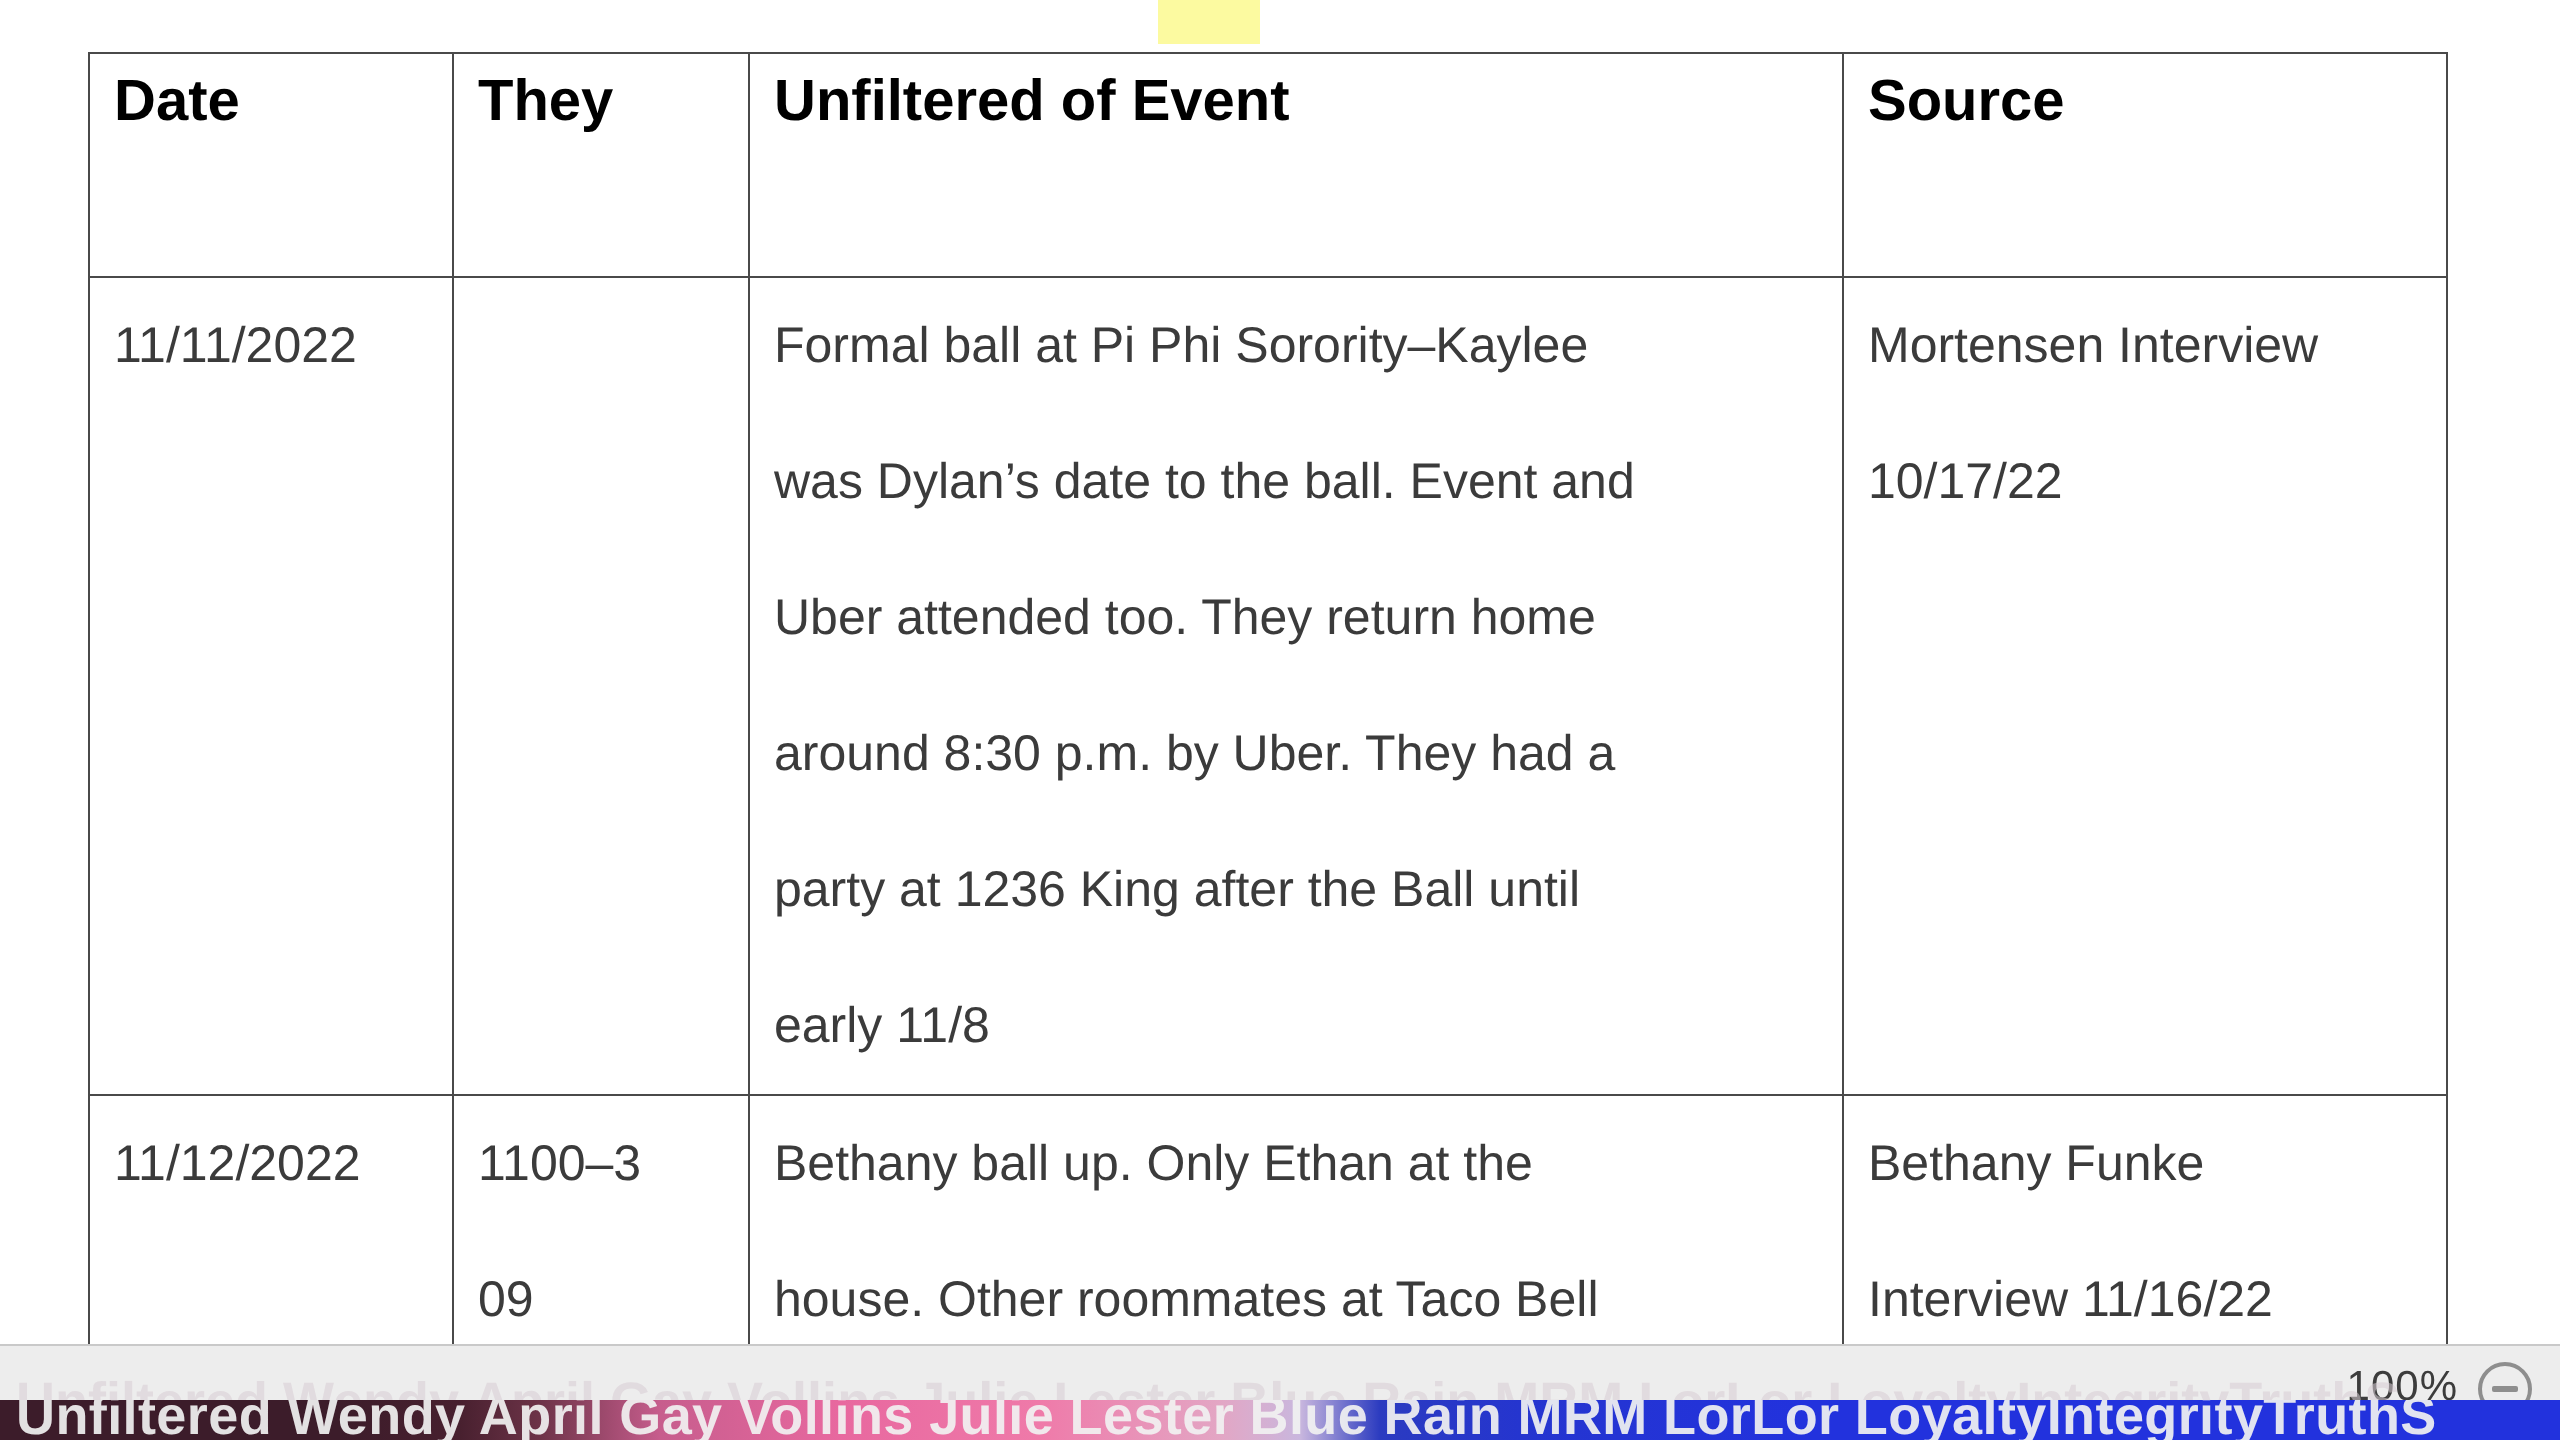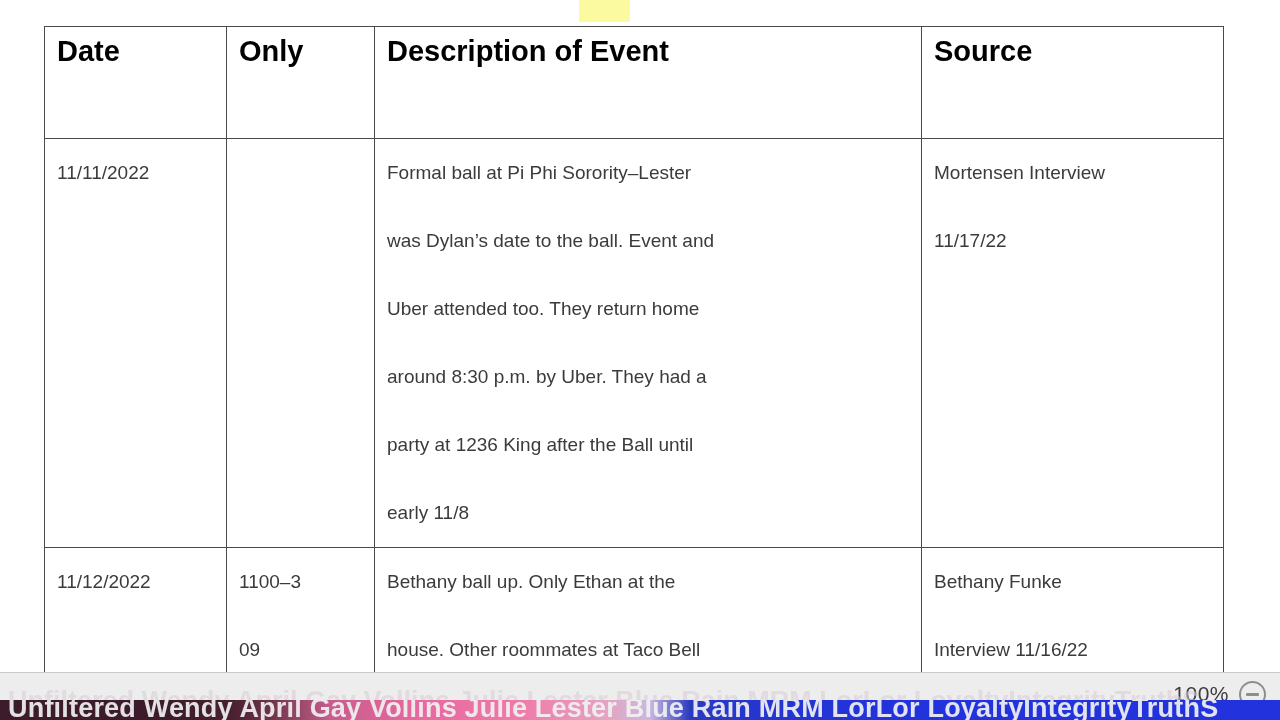--- a/index.html
+++ b/index.html
@@ -69,21 +69,21 @@
   .tbl thead th {
     height: 112px;
     font-size: 29px;
     font-weight: bold;
     color: #000000;
     line-height: 1.0;
     padding-top: 10px;
   }
 
   .tbl tbody td {
-    font-size: 19px;
+    font-size: 25px;
     line-height: 68px;
     color: #3b3b3b;
     padding-top: 0;
     padding-bottom: 0;
   }
 
   .cell-lines > div {
     white-space: nowrap;
   }
 
@@ -207,50 +207,50 @@
     <table class="tbl">
       <colgroup>
         <col class="col-date">
         <col class="col-time">
         <col class="col-desc">
         <col class="col-source">
       </colgroup>
       <thead>
         <tr>
           <th>Date</th>
-          <th>Only</th>
-          <th>Description of Event</th>
+          <th>They</th>
+          <th>Unfiltered of Event</th>
           <th>Source</th>
         </tr>
       </thead>
       <tbody>
 
         <tr>
           <td>
             <div class="cell-lines">
               <div>11/11/2022</div>
             </div>
           </td>
           <td>
             <div class="cell-lines"></div>
           </td>
           <td>
             <div class="cell-lines">
-              <div>Formal ball at Pi Phi Sorority–Lester</div>
+              <div>Formal ball at Pi Phi Sorority–Kaylee</div>
               <div>was Dylan’s date to the ball. Event and</div>
               <div>Uber attended too. They return home</div>
               <div>around 8:30 p.m. by Uber. They had a</div>
               <div>party at 1236 King after the Ball until</div>
               <div>early 11/8</div>
             </div>
           </td>
           <td>
             <div class="cell-lines">
               <div>Mortensen Interview</div>
-              <div>11/17/22</div>
+              <div>10/17/22</div>
             </div>
           </td>
         </tr>
 
         <tr>
           <td>
             <div class="cell-lines">
               <div>11/12/2022</div>
             </div>
           </td>

